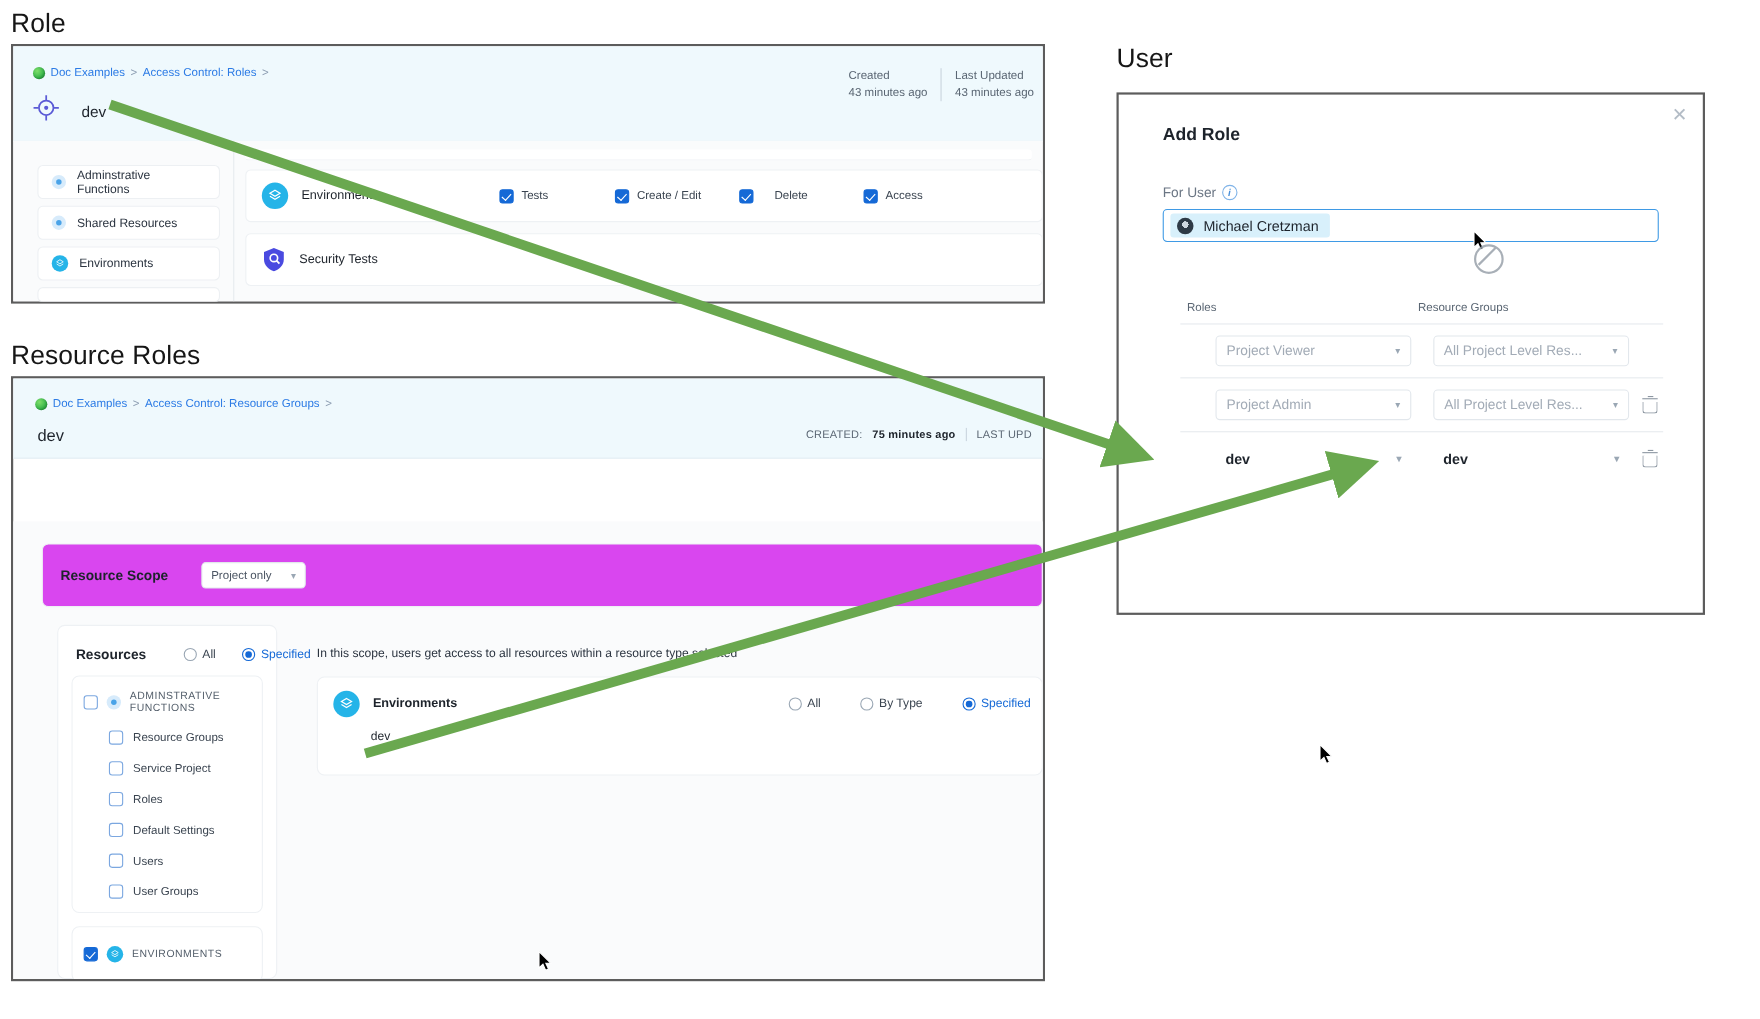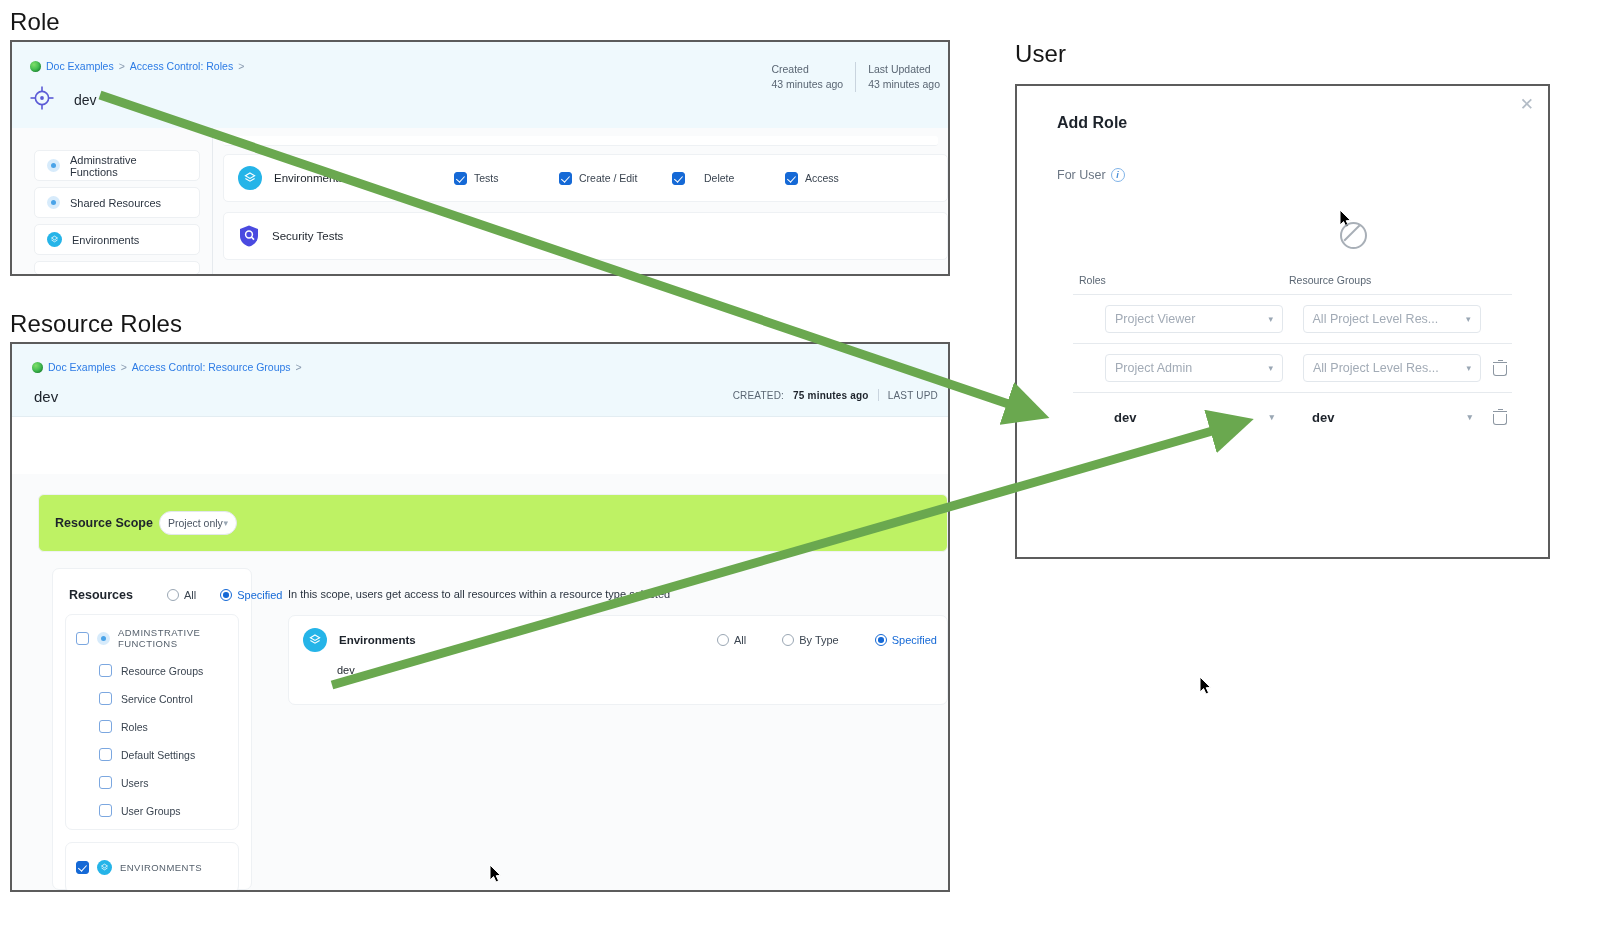--- a/index.html
+++ b/index.html
@@ -99,22 +99,22 @@
   #rg-meta b{color:#1d232b;font-weight:700;}
   #rg-sub{position:absolute;left:0;top:72px;right:0;height:58px;background:#fff;border-bottom:1px solid #eceff2;}
   #rg-sub-txt{position:absolute;left:22px;top:21px;font-size:11.5px;color:#2b3440;}
   #save-btn{
     position:absolute;right:-8px;top:13px;width:60px;height:28px;border-radius:4px;
     background:#74b3e8;color:#fff;font-size:12px;font-weight:600;
     display:flex;align-items:center;justify-content:center;
   }
   #rg-body{position:absolute;left:0;top:130px;right:0;bottom:0;background:#fafbfc;}
   #scope-card{
-    position:absolute;left:26px;top:20px;right:0;height:58px;background:#bef264;
-    border:1px solid #eef1f4;border-radius:6px;display:flex;align-items:center;padding-left:16px;gap:6px;box-sizing:border-box;
+    position:absolute;left:26px;top:20px;right:0;height:58px;background:#d946ef;
+    border:1px solid #eef1f4;border-radius:6px;display:flex;align-items:center;padding-left:16px;gap:30px;box-sizing:border-box;
   }
   #scope-label{font-size:12.5px;font-weight:700;color:#1d232b;}
   .select-box{
     border:1px solid #e2e7ec;border-radius:4px;background:#fff;height:24px;
     display:flex;align-items:center;justify-content:space-between;padding:0 8px;
     font-size:10.5px;color:#4b5563;box-sizing:border-box;
   }
   #res-card{
     position:absolute;left:40px;top:94px;width:200px;bottom:0;background:#fff;
     border:1px solid #eef1f4;border-radius:7px;box-sizing:border-box;padding:14px 12px;
@@ -332,21 +332,21 @@
       <span class="meta-sep" style="height:12px;"></span>
       <span>LAST UPD</span>
     </div>
   </div>
 
 
   <div id="rg-body">
 
     <div id="scope-card">
       <span id="scope-label">Resource Scope</span>
-      <span class="select-box" style="width:78px;border-radius:12px;">
+      <span class="select-box" style="width:95px;">
         <span>Project only</span>
         <span class="chev">▾</span>
       </span>
     </div>
 
     <div id="res-card">
       <div id="res-head">
         <span class="ttl">Resources</span>
         <span class="rg-opt">
           <span class="radio"></span>
@@ -365,21 +365,21 @@
             <span style="width:5px;height:5px;border-radius:50%;background:#4aa3e8;display:block;"></span>
           </span>
           <span class="grp-lbl">ADMINSTRATIVE FUNCTIONS</span>
         </div>
         <div class="sub-item">
           <span class="chk off"></span>
           <span>Resource Groups</span>
         </div>
         <div class="sub-item">
           <span class="chk off"></span>
-          <span>Service Control</span>
+          <span>Service Project</span>
         </div>
         <div class="sub-item">
           <span class="chk off"></span>
           <span>Roles</span>
         </div>
         <div class="sub-item">
           <span class="chk off"></span>
           <span>Default Settings</span>
         </div>
         <div class="sub-item">
@@ -441,20 +441,26 @@
 
 <div class="panel" id="user-panel">
   <div id="dlg-close">✕</div>
   <div id="dlg-title">Add Role</div>
 
   <div id="for-user-lbl">
     <span>For User</span>
     <span class="info-ico">i</span>
   </div>
 
+  <div id="user-field">
+    <span id="user-chip">
+      <span class="avatar"></span>
+      <span class="nm">Michael Cretzman</span>
+    </span>
+  </div>
 
 
   <div id="bind-cols">
     <span class="c1">Roles</span>
     <span>Resource Groups</span>
   </div>
 
   <div id="bind-table">
 
     <div class="bind-row">

